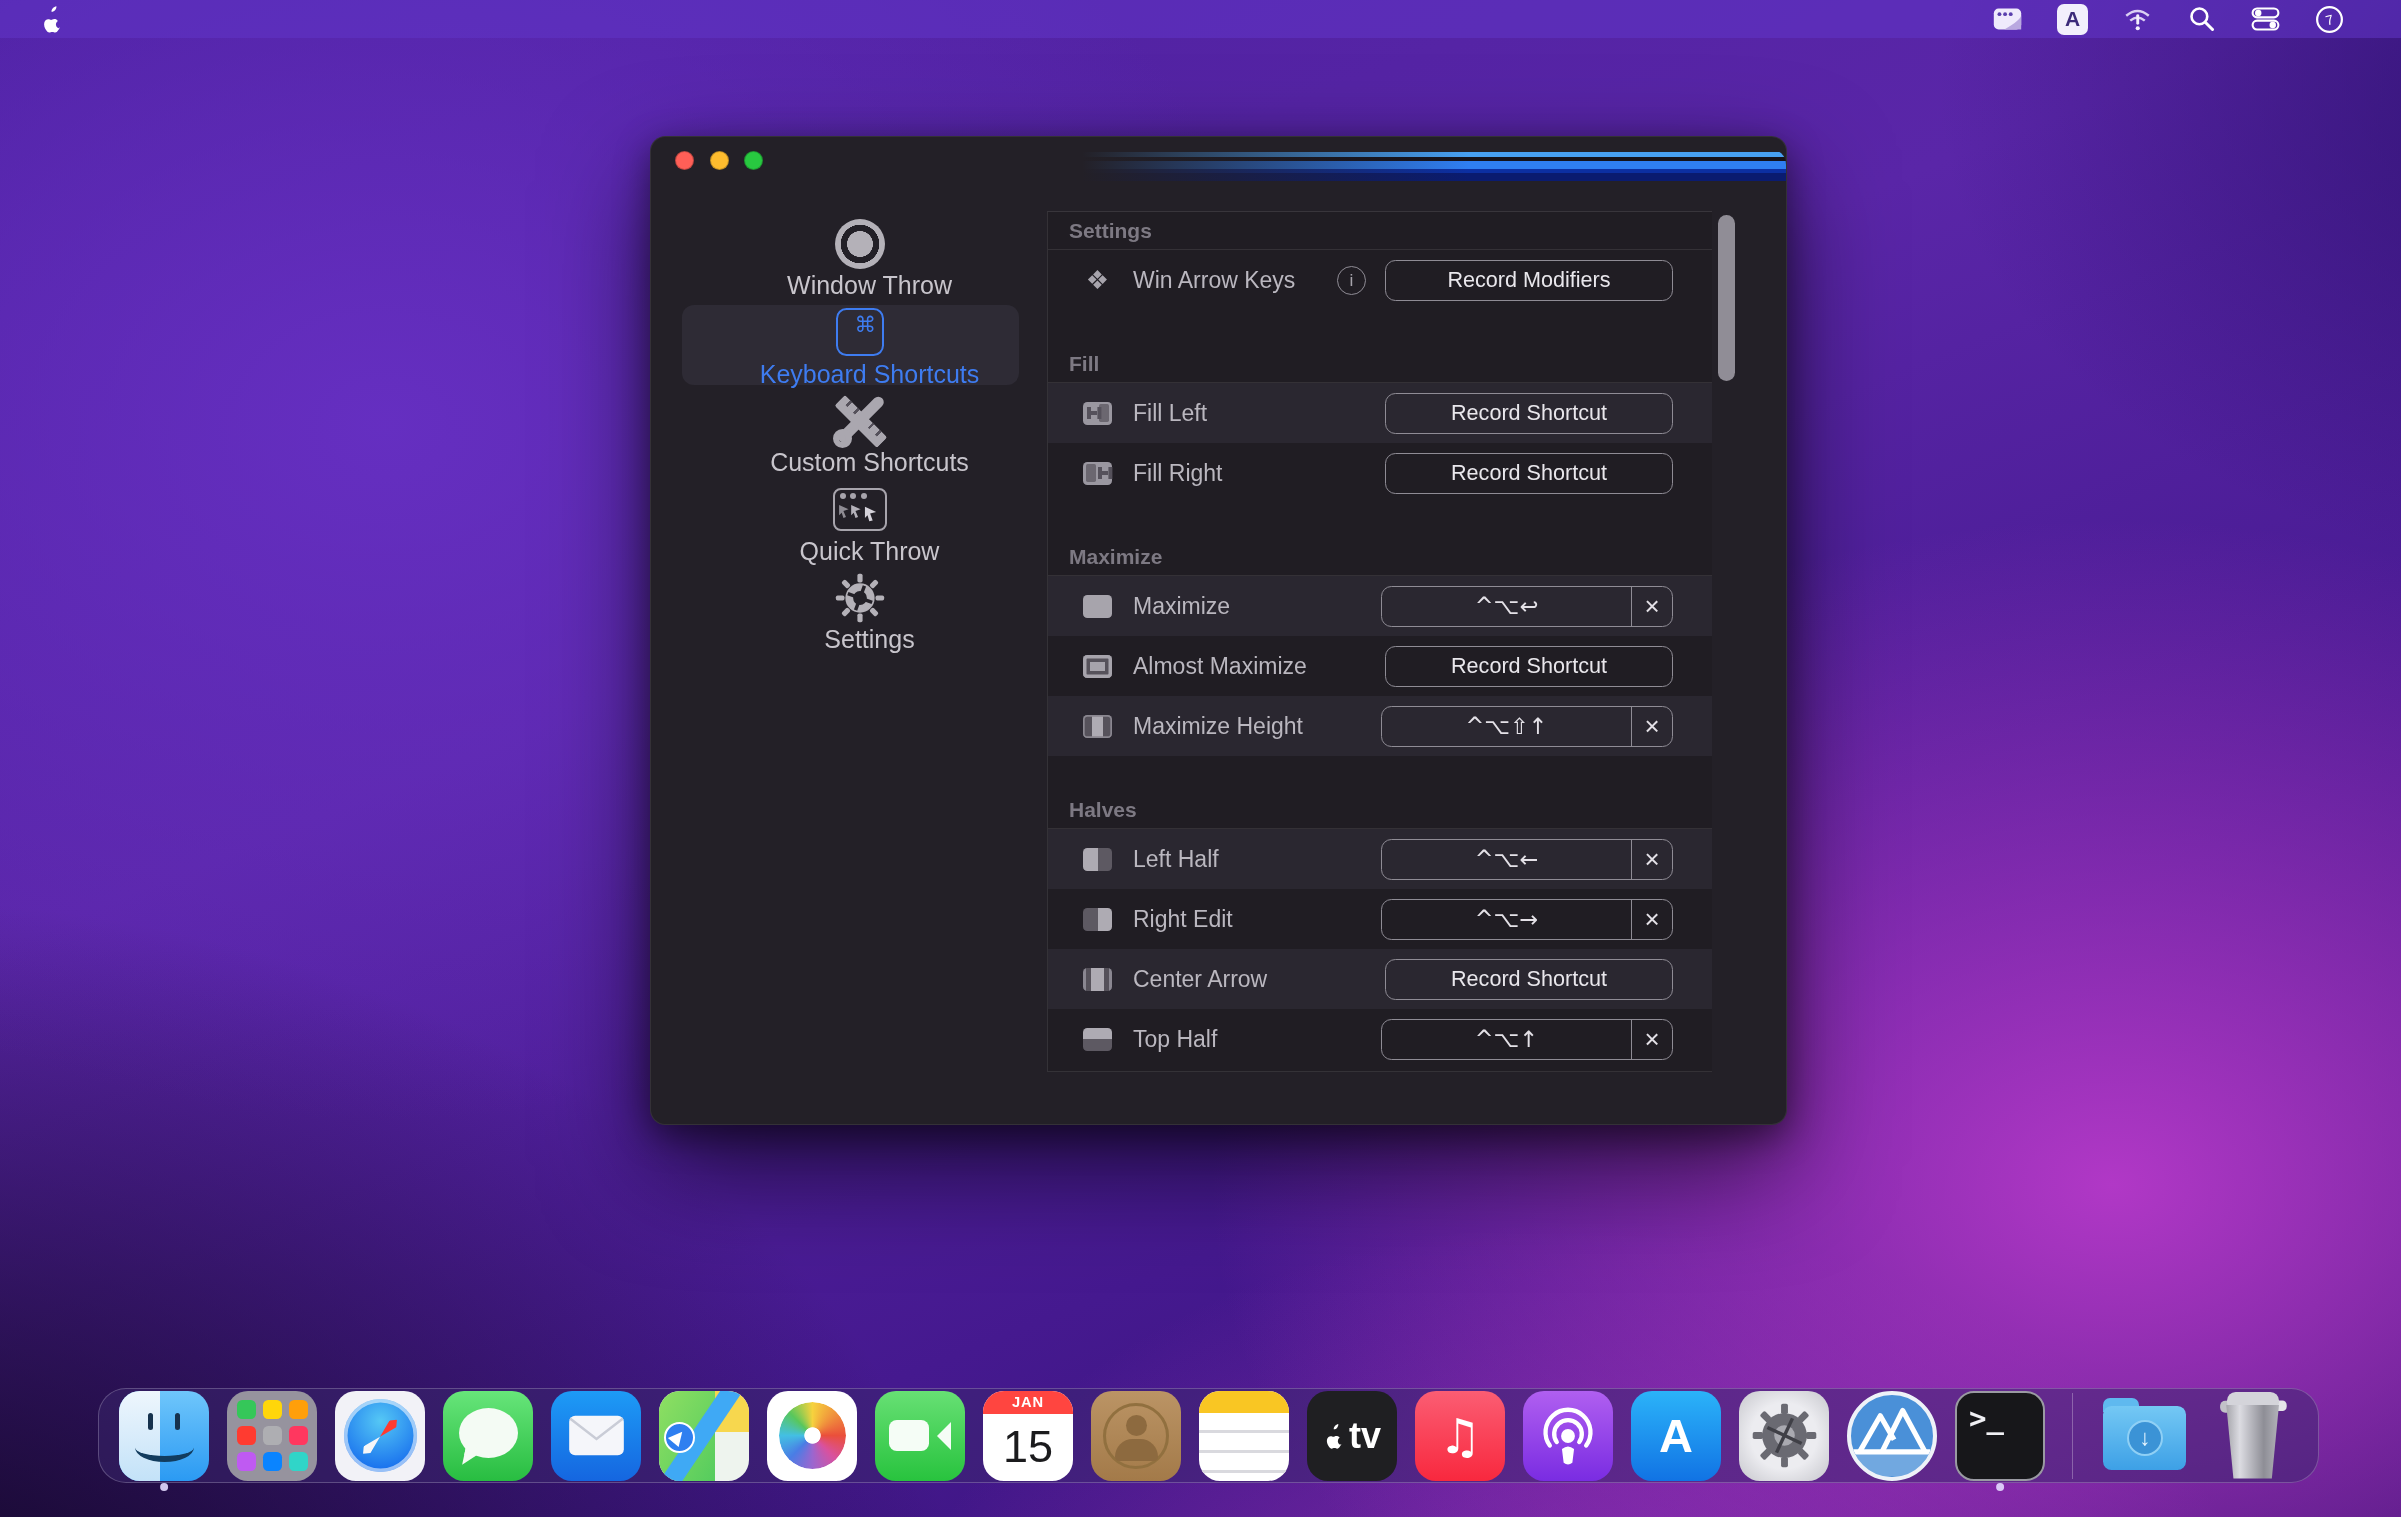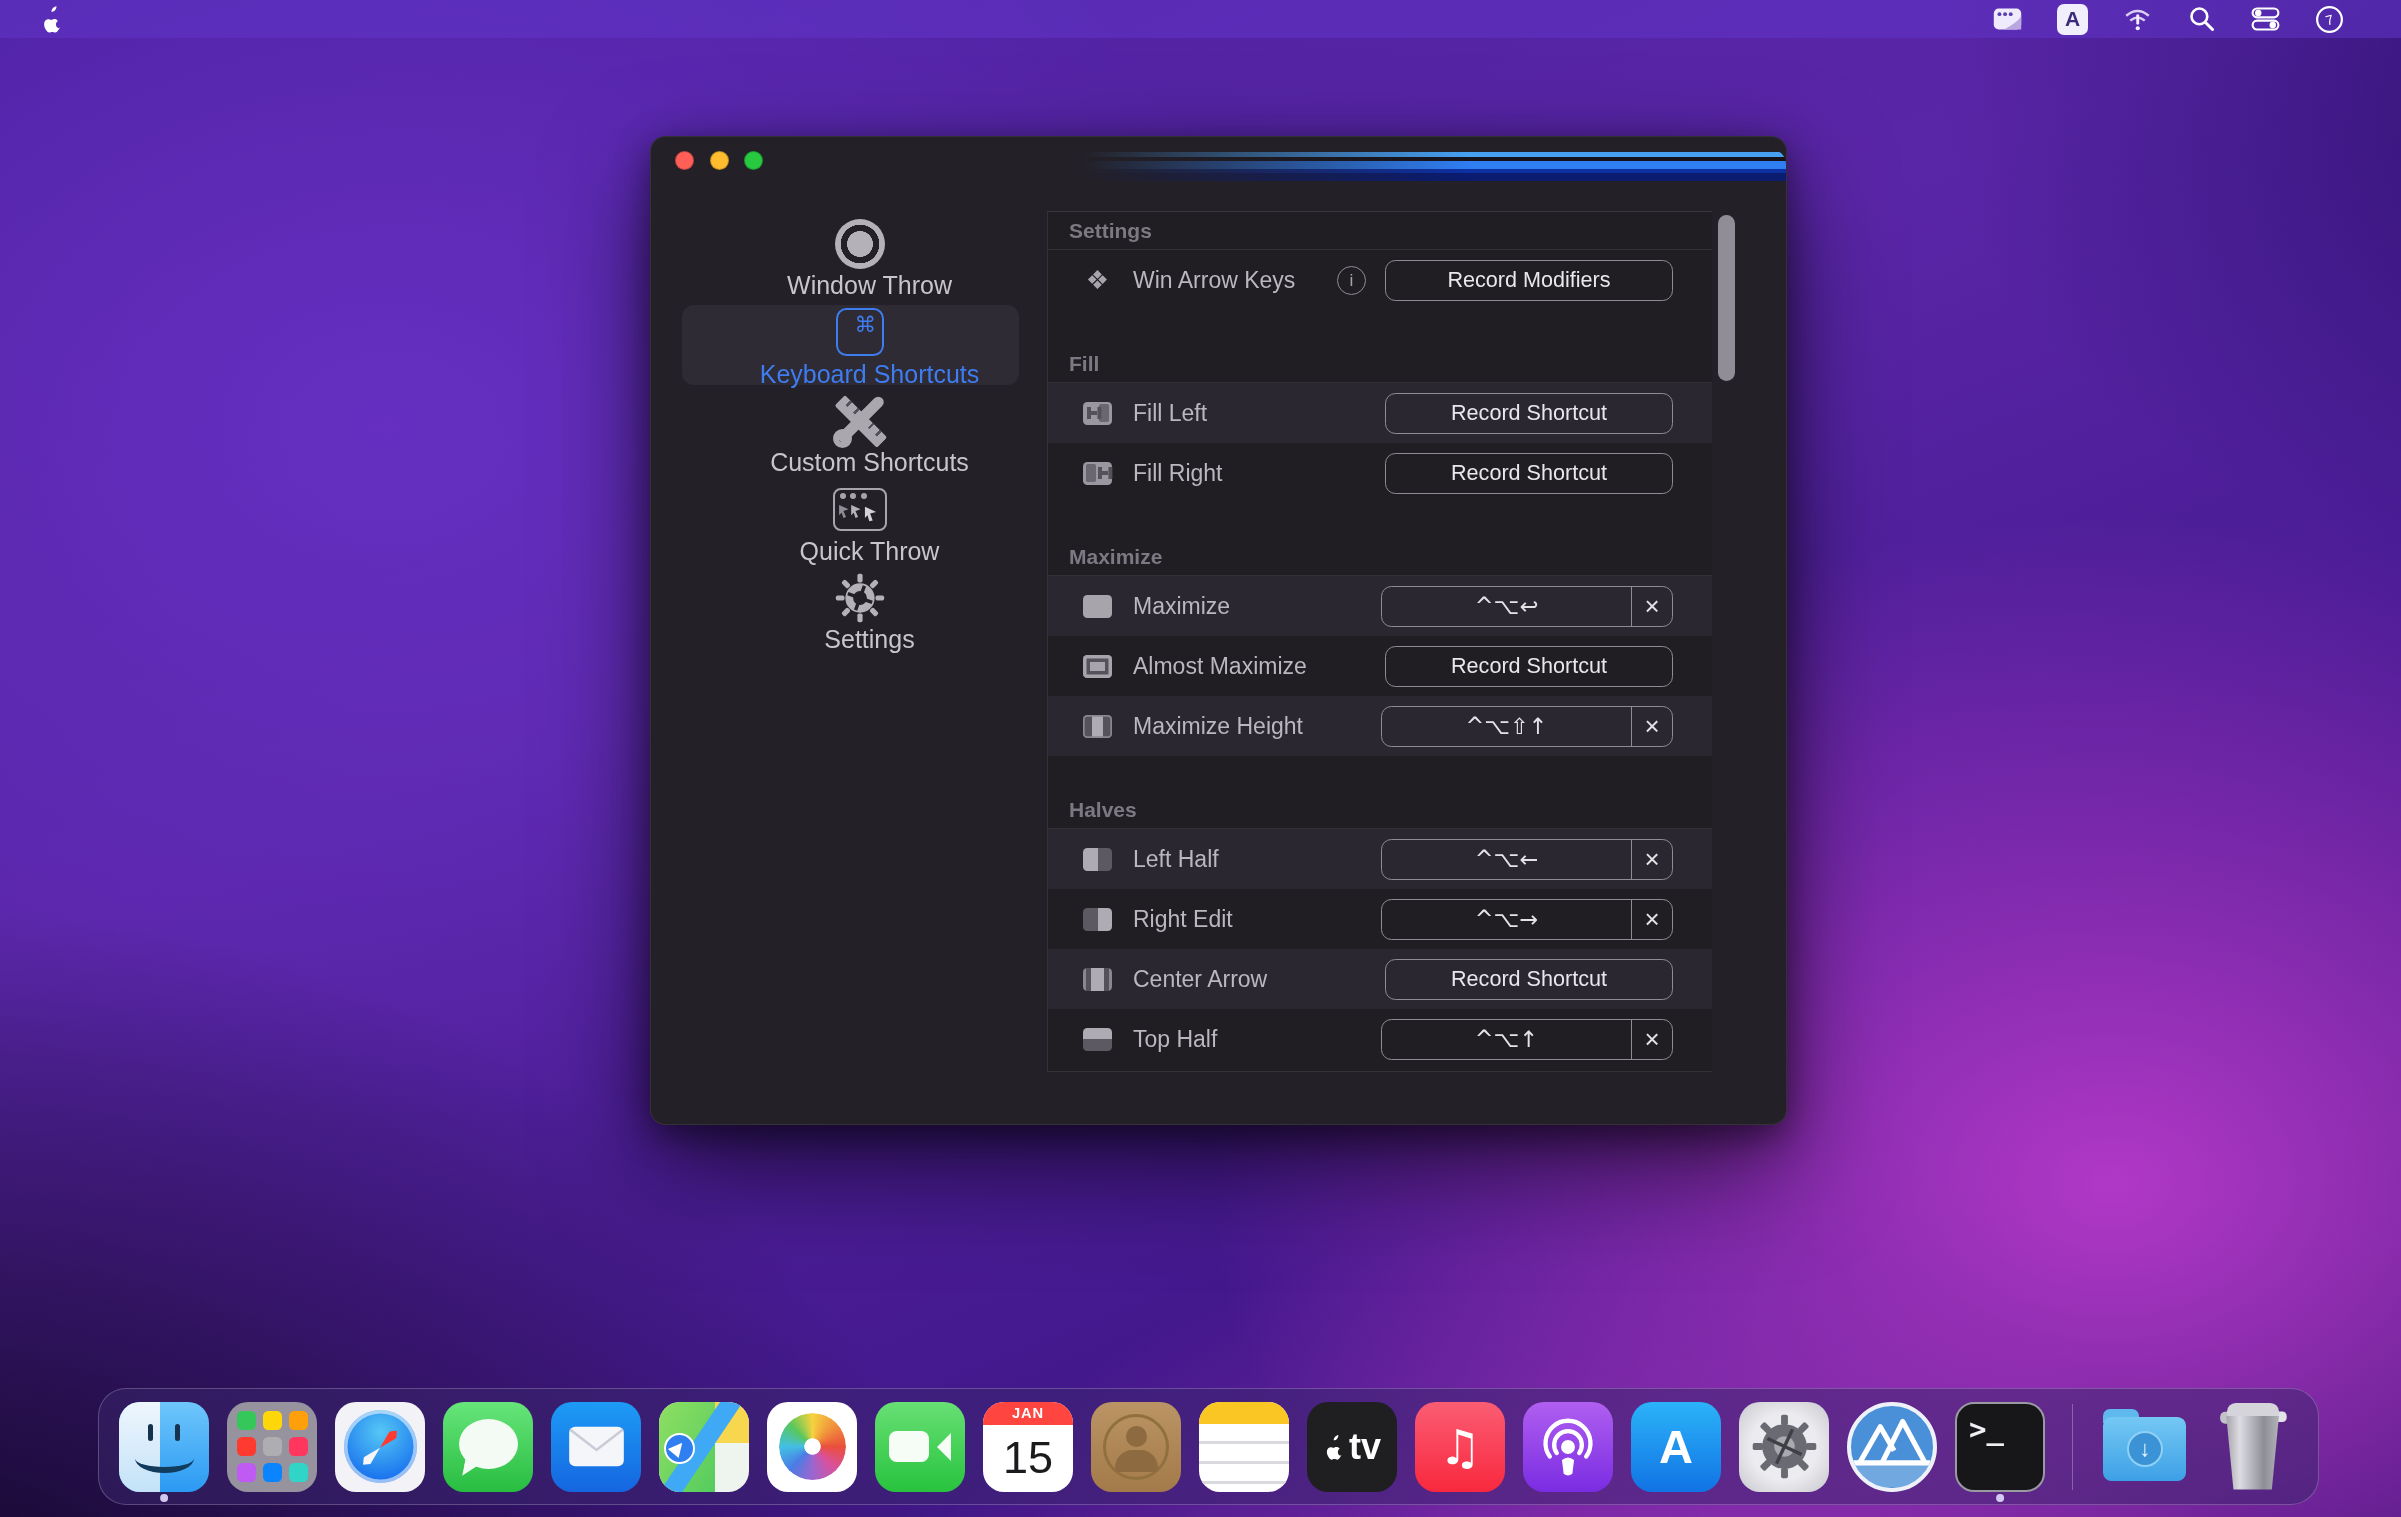--- a/index.html
+++ b/index.html
@@ -109,21 +109,21 @@
   .rec-btn { width:288px; height:41px; flex:none; background:transparent; border:1.7px solid #8f8c95; border-radius:10.4px;
     color:#e9e7ec; font-size:21.6px; font-family:"Liberation Sans",sans-serif; }
   .combo { width:292px; height:41px; flex:none; border:1.7px solid #8f8c95; border-radius:10.4px; display:flex; overflow:hidden; }
   .combo .keys { flex:1; display:flex; align-items:center; justify-content:center; color:#e4e1e7; font-size:22.4px;
     border-right:1.7px solid #8f8c95; }
   .combo .clear { width:40px; background:transparent; border:none; color:#e4e1e7; font-size:26px; line-height:1;
     display:flex; align-items:center; justify-content:center; }
   .scrollbar { position:absolute; left:1067px; top:78px; width:17.3px; height:166px; border-radius:8.6px; background:#908d96; }
 
   
-  .dock { position:absolute; left:98px; top:1388px; width:2221px; height:117px;
+  .dock { position:absolute; left:98px; top:1388px; width:2221px; height:95px;
     background:rgba(58,38,108,.5); border:1.7px solid rgba(255,255,255,.22); border-radius:28px;
     display:flex; align-items:center; justify-content:center; gap:18px; padding:0 17.3px; }
   .slot { position:relative; width:90px; height:90px; flex:none; }
   .slot .dot { position:absolute; left:50%; bottom:-10.4px; transform:translateX(-50%);
     width:7.8px; height:7.8px; border-radius:50%; background:rgba(228,218,255,.9); }
   .di { width:90px; height:90px; border-radius:21px; position:relative; overflow:hidden; }
   .dsep { width:1.7px; height:86px; background:rgba(255,255,255,.28); margin:0 8.6px; flex:none; }
 
   .di.finder { background:linear-gradient(180deg,#6fc6fb,#2b9af3); }
   .di.finder .face { position:absolute; left:0; top:0; bottom:0; width:46%;

